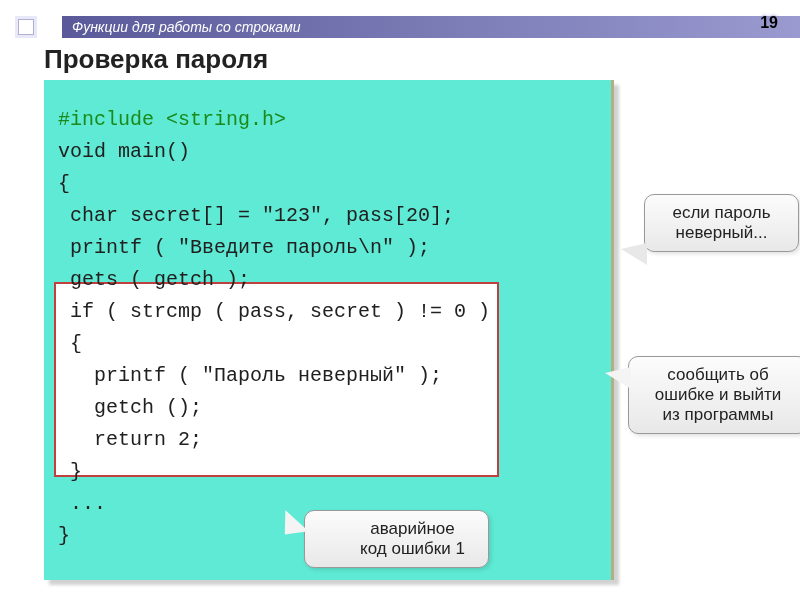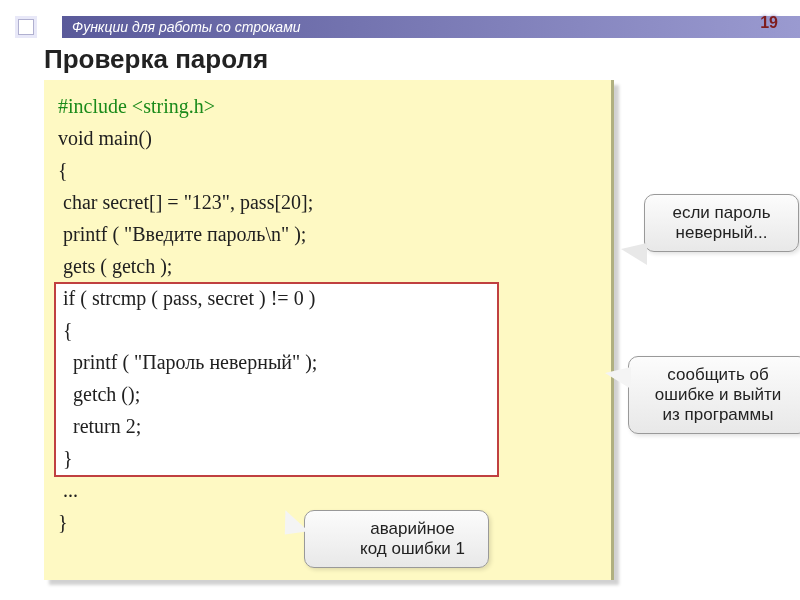--- a/index.html
+++ b/index.html
@@ -31,41 +31,41 @@
     background: linear-gradient(to right, #5a5a9a, #9a9ad0);
     color: #fff;
     font-style: italic;
     font-size: 14px;
     padding-left: 10px;
     line-height: 22px;
   }
   .page-num {
     position: absolute;
     top: 14px; right: 22px;
-    color: #7f1d1d;
+    color: #000000;
     font-size: 16px;
     font-weight: bold;
     text-shadow: 0 0 2px #9a9ad0, 0 0 4px #9a9ad0;
   }
   .title {
     position: absolute;
     top: 44px; left: 44px;
     font-size: 26px;
     font-weight: bold;
     color: #222;
   }
   .code-panel {
     position: absolute;
     top: 80px; left: 44px;
     width: 570px; height: 500px;
-    background: #fef9c3;
+    background: #5eead4;
     border-right: 3px solid #b0b080;
     box-shadow: 5px 5px 3px rgba(0,0,0,0.18);
-    padding: 10px 14px;
-    font-family: Liberation Serif, serif;
+    padding: 24px 14px;
+    font-family: Liberation Mono, monospace;
     font-size: 20px;
     line-height: 32px;
     color: #202020;
   }
   .code-panel .kw-inc { color: #1a8a1a; }
   .code-panel .highlight-box {
     position: absolute;
     top: 202px; left: 10px;
     width: 445px; height: 195px;
     background: #fff;

